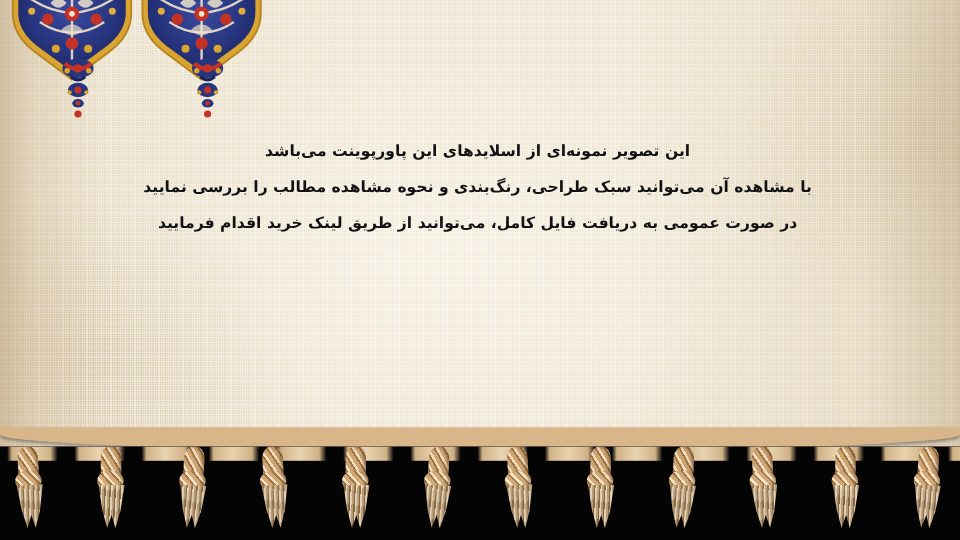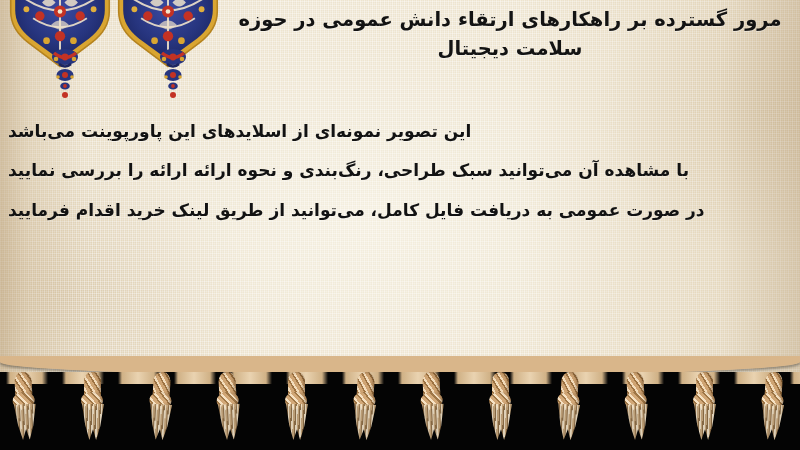--- a/index.html
+++ b/index.html
@@ -102,24 +102,24 @@
     letter-spacing: 0.2px;
     text-shadow: 0 1px 0 rgba(255,255,255,0.35);
   }
   .title-line { display: block; white-space: nowrap; }
 
   #body-block {
     position: absolute;
     right: 12px;
     top: 112px;
     width: 780px;
-    text-align: left;
+    text-align: center;
     direction: rtl;
     color: #121212;
-    font-size: 17px;
+    font-size: 13px;
     line-height: 2.32;
     font-weight: 600;
     text-shadow: 0 1px 0 rgba(255,255,255,0.30);
   }
   .body-line { display: block; white-space: nowrap; }
 
   
   #fringe-area {
     position: absolute;
     left: 0;
@@ -315,28 +315,24 @@
       <ellipse cx="19" cy="27" rx="8.5" ry="6" fill="#27357f"></ellipse>
       <circle cx="19" cy="27" r="3.0" fill="#c33224"></circle>
       <circle cx="12" cy="29" r="1.8" fill="#d9a531"></circle>
       <circle cx="26" cy="29" r="1.8" fill="#d9a531"></circle>
       <ellipse cx="19" cy="38" rx="4.8" ry="3.6" fill="#27357f"></ellipse>
       <circle cx="19" cy="38" r="1.9" fill="#c33224"></circle>
       <circle cx="19" cy="47" r="3.0" fill="#c33224"></circle>
     </svg>
   </div>
 
-  <div id="title-block">
-    <span class="title-line">مرور گسترده بر راهکارهای ارتقاء دانش عمومی در حوزه</span>
-    <span class="title-line">سلامت دیجیتال</span>
-  </div>
 
   <div id="body-block">
     <span class="body-line">این تصویر نمونه‌ای از اسلایدهای این پاورپوینت می‌باشد</span>
-    <span class="body-line">با مشاهده آن می‌توانید سبک طراحی، رنگ‌بندی و نحوه ارائه ارائه را بررسی نمایید</span>
+    <span class="body-line">با مشاهده آن می‌توانید سبک طراحی، رنگ‌بندی و نحوه مشاهده مطالب را بررسی نمایید</span>
     <span class="body-line">در صورت عمومی به دریافت فایل کامل، می‌توانید از طریق لینک خرید اقدام فرمایید</span>
   </div>
 
   <div id="rope-band"></div>
 
   <div id="fringe-area">
     <div id="fringe-top"></div>
     <div id="tassel-container">
         <div class="tassel" style="left: 4px; transform: rotate(-3deg);">
           <div class="knot"></div>

